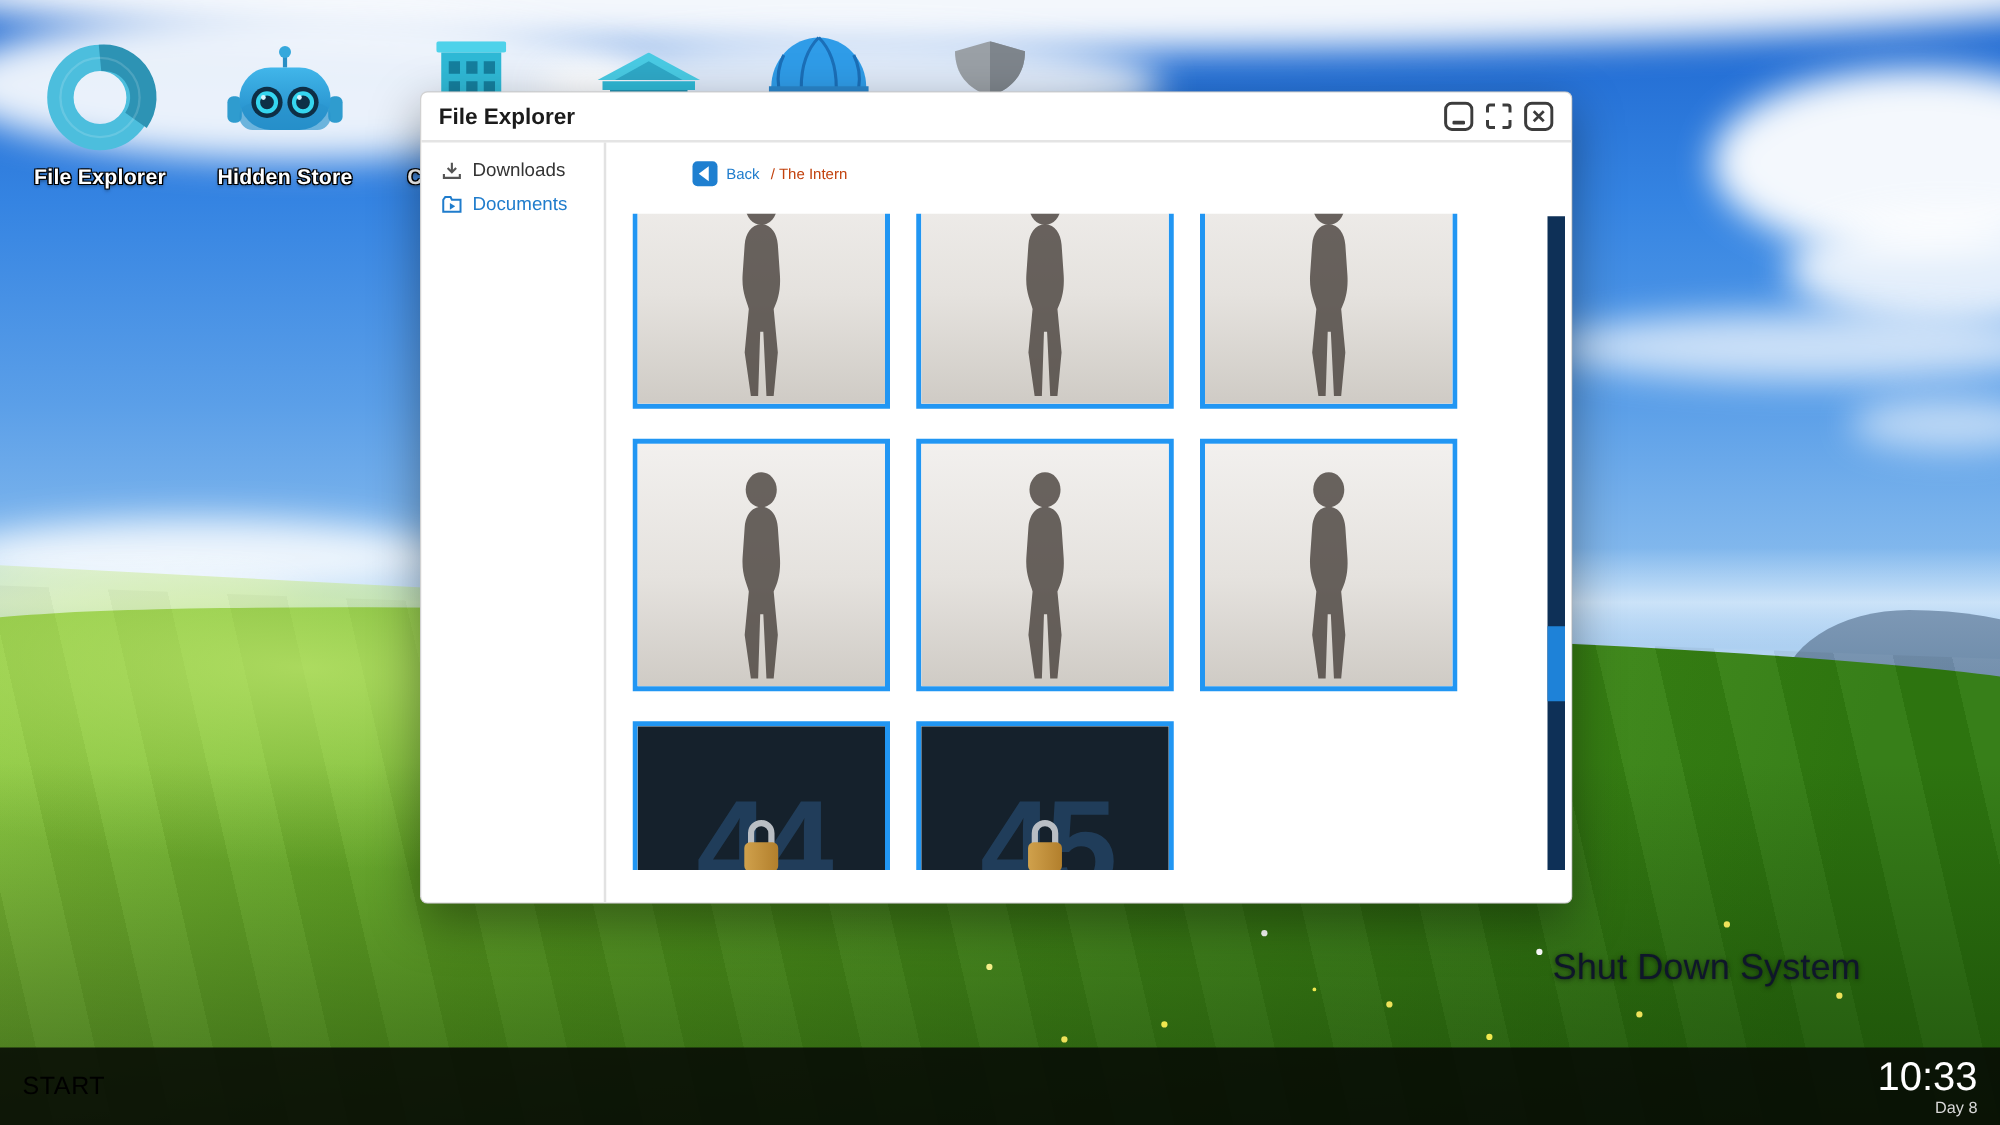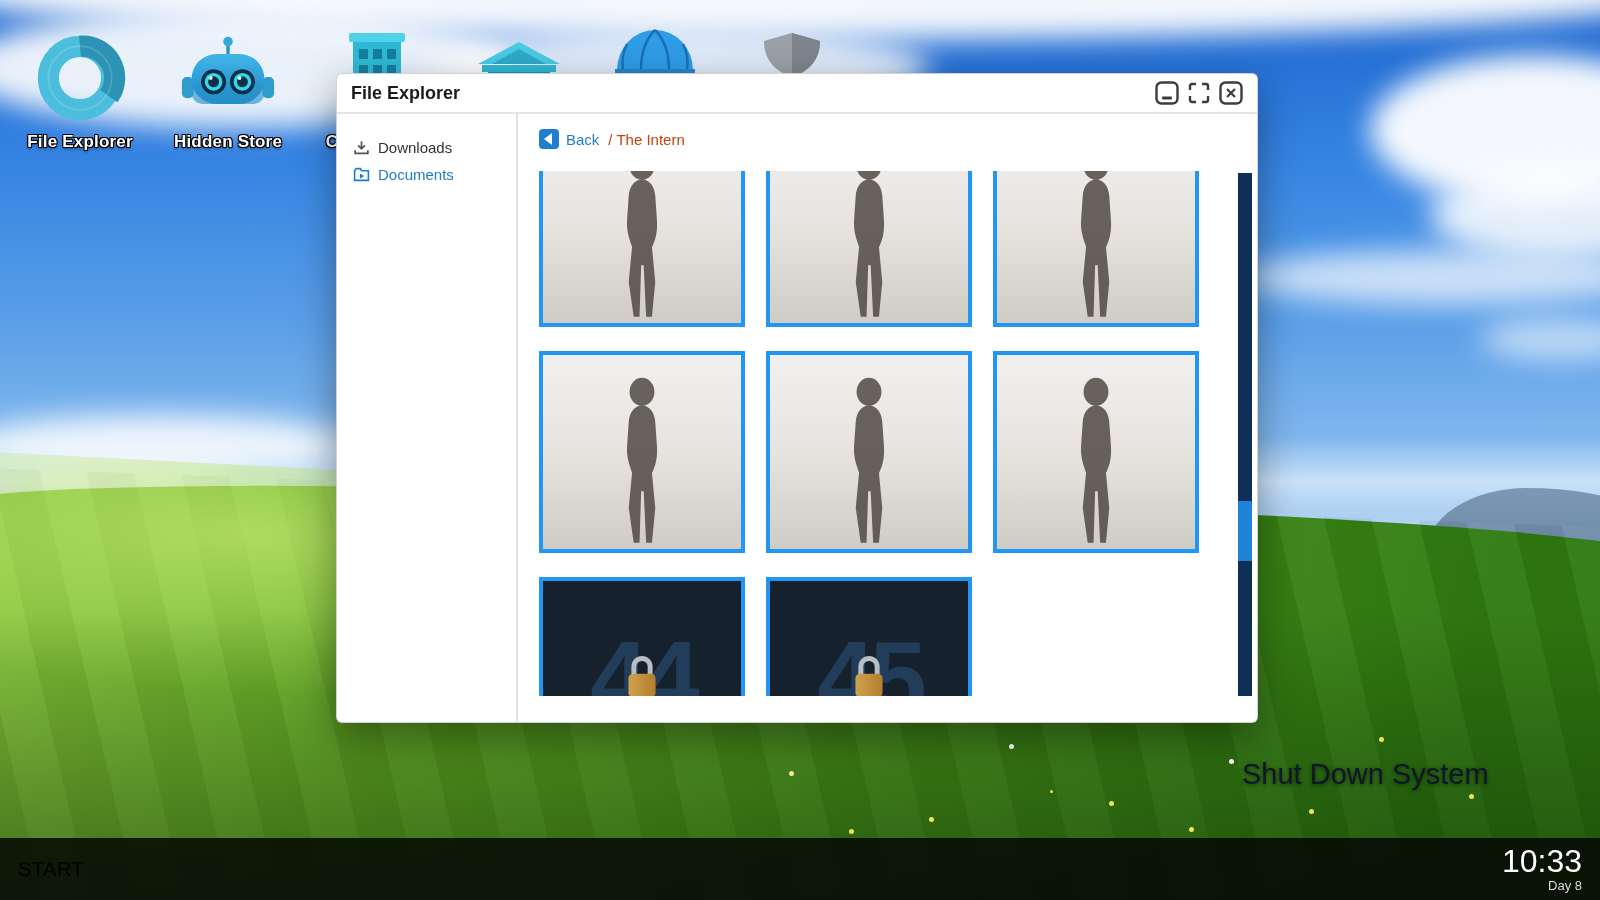--- a/index.html
+++ b/index.html
@@ -58,28 +58,28 @@
     background:#fff; border-radius:6px; border:1px solid rgba(0,0,0,.18);
     box-shadow:0 14px 40px rgba(0,0,0,.38); overflow:hidden; }
   .titlebar { height:40px; display:flex; align-items:center; padding:0 14px;
     border-bottom:2px solid #e4e4e4; }
   .window-title { font-size:18px; font-weight:bold; color:#1b1b1b; }
   .window-controls { margin-left:auto; display:flex; gap:8px; }
   .wc-btn { width:24px; height:24px; background:none; border:none; cursor:pointer; padding:0;
     display:flex; align-items:center; justify-content:center; }
 
   .window-body { display:flex; height:608px; }
-  .sidebar { width:179px; padding-top:20px; }
+  .sidebar { width:146px; padding-top:9px; }
   .side-item { display:flex; align-items:center; gap:8px; padding:5px 0 5px 16px;
     font-size:15px; color:#333; cursor:pointer; }
   .side-item.active { color:#1f7ccc; }
   .vdivider { width:2px; background:#e2e2e2; }
 
   .main { flex:1; position:relative; }
-  .breadcrumb { display:flex; align-items:center; gap:9px; padding:12px 0 0 21px; height:38px; font-size:15px; }
+  .breadcrumb { display:flex; align-items:center; gap:9px; padding:12px 0 0 21px; height:38px; font-size:12px;margin-left:48px; }
   .back-btn { display:flex; align-items:center; gap:7px; color:#1f7ccc; cursor:pointer; }
   .back-ico { width:20px; height:20px; background:#1e7fd0; border-radius:4px;
     display:flex; align-items:center; justify-content:center; }
   .back-ico::after { content:""; width:0; height:0; border:6px solid transparent;
     border-right:8px solid #fff; border-left:none; margin-right:2px; }
   .crumb-path { color:#c2410c; }
 
   .viewport { position:absolute; top:57px; left:21px; width:660px; height:525px; overflow:hidden; }
   .grid { display:grid; grid-template-columns:repeat(3,206px); gap:24px 21px; margin-top:-46px; }
   .card { width:206px; height:202px; border:4px solid #2196f3; background:#fff; cursor:pointer;

